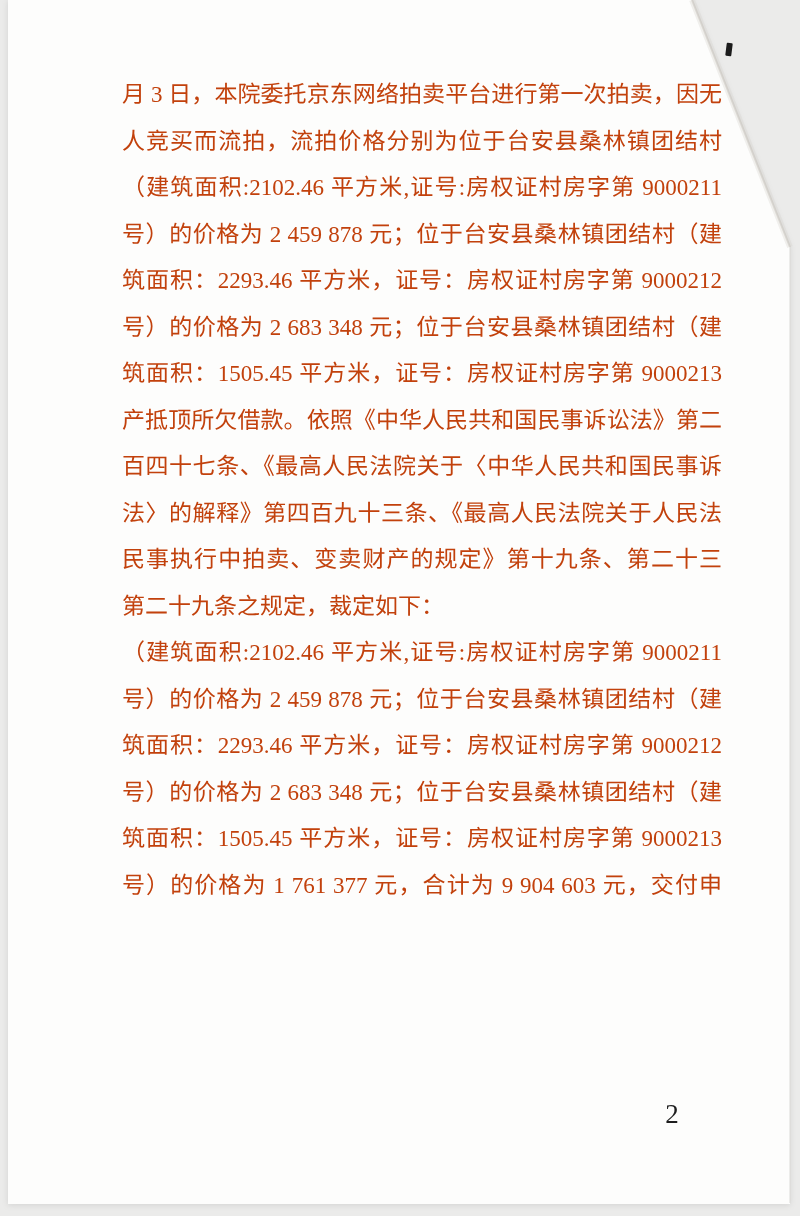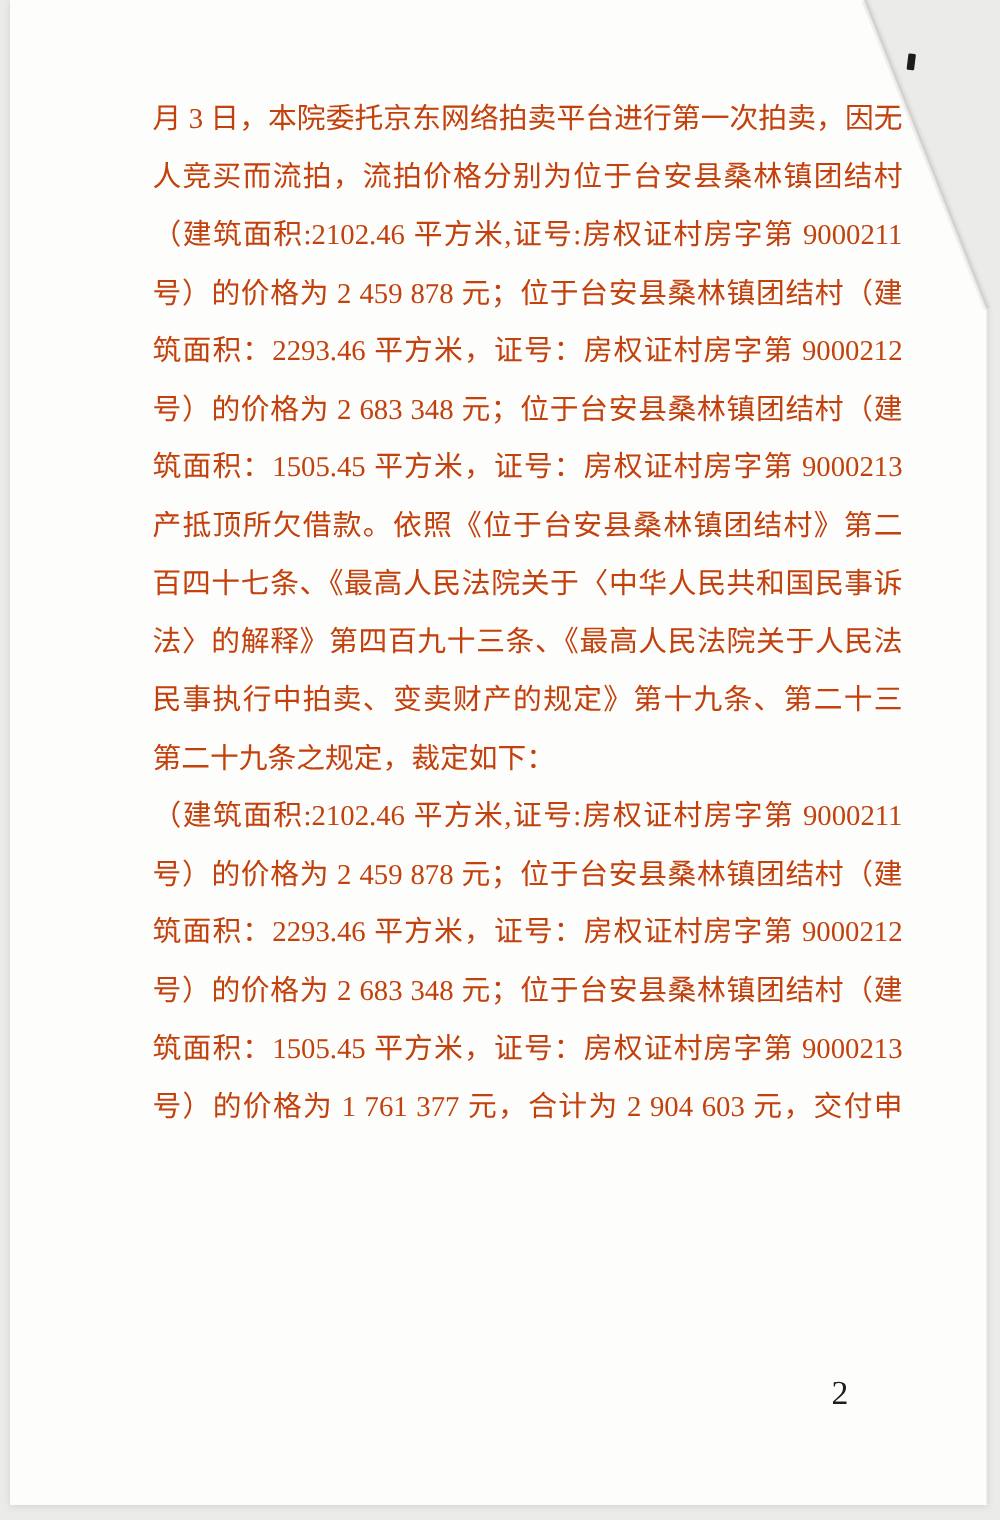--- a/index.html
+++ b/index.html
@@ -105,28 +105,28 @@
   <div class="ink-mark"></div>
 
   <div class="textblock">
     <div class="line">月 3 日，本院委托京东网络拍卖平台进行第一次拍卖，因无</div>
     <div class="line">人竞买而流拍，流拍价格分别为位于台安县桑林镇团结村</div>
     <div class="line">（建筑面积:2102.46 平方米,证号:房权证村房字第 9000211</div>
     <div class="line">号）的价格为 2 459 878 元；位于台安县桑林镇团结村（建</div>
     <div class="line">筑面积：2293.46 平方米，证号：房权证村房字第 9000212</div>
     <div class="line">号）的价格为 2 683 348 元；位于台安县桑林镇团结村（建</div>
     <div class="line">筑面积：1505.45 平方米，证号：房权证村房字第 9000213</div>
-    <div class="line">产抵顶所欠借款。依照《位于台安县桑林镇团结村》第二</div>
+    <div class="line">产抵顶所欠借款。依照《中华人民共和国民事诉讼法》第二</div>
     <div class="line">百四十七条、《最高人民法院关于〈中华人民共和国民事诉讼</div>
     <div class="line">法〉的解释》第四百九十三条、《最高人民法院关于人民法院</div>
     <div class="line">民事执行中拍卖、变卖财产的规定》第十九条、第二十三条、</div>
     <div class="line line--short">第二十九条之规定，裁定如下：</div>
     <div class="line">（建筑面积:2102.46 平方米,证号:房权证村房字第 9000211</div>
     <div class="line">号）的价格为 2 459 878 元；位于台安县桑林镇团结村（建</div>
     <div class="line">筑面积：2293.46 平方米，证号：房权证村房字第 9000212</div>
     <div class="line">号）的价格为 2 683 348 元；位于台安县桑林镇团结村（建</div>
     <div class="line">筑面积：1505.45 平方米，证号：房权证村房字第 9000213</div>
-    <div class="line">号）的价格为 1 761 377 元，合计为 2 904 603 元，交付申</div>
+    <div class="line">号）的价格为 1 761 377 元，合计为 9 904 603 元，交付申</div>
   </div>
 
   <div class="pagenum">2</div>
 
 </div>
 
 </body></html>

